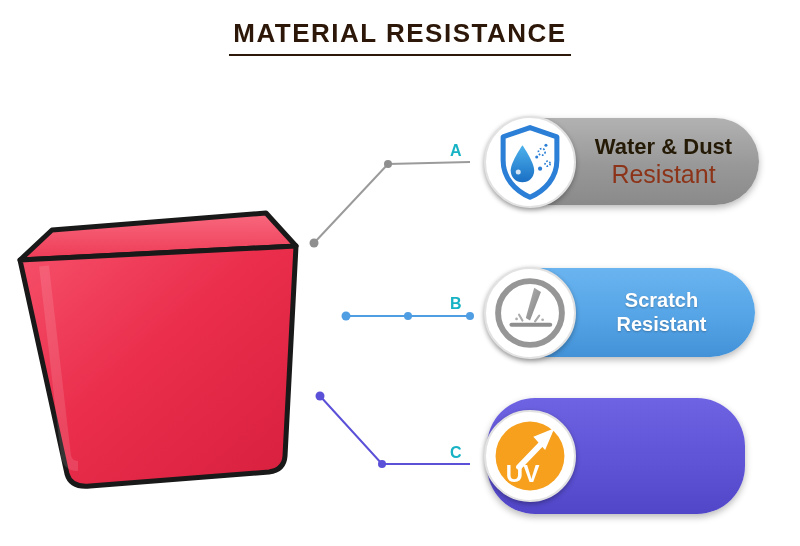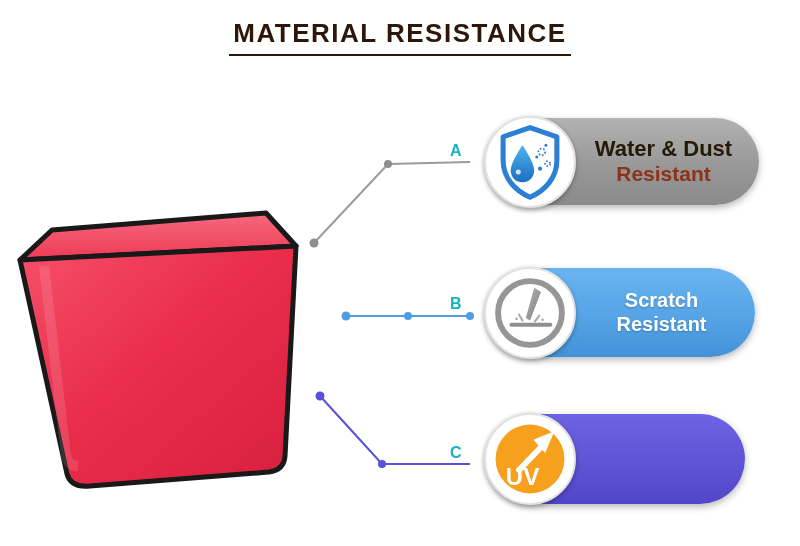--- a/index.html
+++ b/index.html
@@ -31,33 +31,33 @@
 
   
   .pill{
     position:absolute;display:flex;align-items:center;border-radius:48px;z-index:2;
     box-shadow:0 3px 7px rgba(0,0,0,.28);
   }
   .pill-a{left:487px;top:118px;width:272px;height:87px;
     background:linear-gradient(180deg,#b2b2b2 0%,#989898 55%,#8a8a8a 100%);}
   .pill-b{left:487px;top:268px;width:268px;height:89px;
     background:linear-gradient(180deg,#6ab4f0 0%,#55a4e6 55%,#4392d8 100%);justify-content:flex-end;}
-  .pill-c{left:487px;top:414px;width:258px;height:90px;
+  .pill-c{left:487px;top:398px;width:258px;height:116px;
     background:linear-gradient(180deg,#6e63e2 0%,#5f53d6 55%,#5146c8 100%);}
 
   .pill-icon{
     flex:0 0 auto;width:92px;height:92px;margin-left:-3px;border-radius:50%;
     background:#ffffff;border:2px solid #e2e2e2;box-sizing:border-box;
     box-shadow:0 2px 5px rgba(0,0,0,.3);display:flex;align-items:center;justify-content:center;
   }
   .pill-icon svg{width:84px;height:84px;display:block;}
 
   .pill-text{flex:1;text-align:center;line-height:1.18;padding:0 10px 0 2px;}
   .pill-a .t1{display:block;font-size:22px;font-weight:bold;color:#241a06;}
-  .pill-a .t2{display:block;font-size:21px;font-weight:bold;color:#8c3318;}
+  .pill-a .t2{display:block;font-size:25px;font-weight:normal;color:#8c3318;}
   .pill-b .t1,.pill-c .t1{
     display:block;font-size:20px;font-weight:bold;color:#ffffff;
     text-shadow:0 1px 2px rgba(0,0,0,.25);
   }
 </style>
 </head>
 <body>
 
 <div class="title-wrap">
   <span class="title">MATERIAL RESISTANCE</span>

